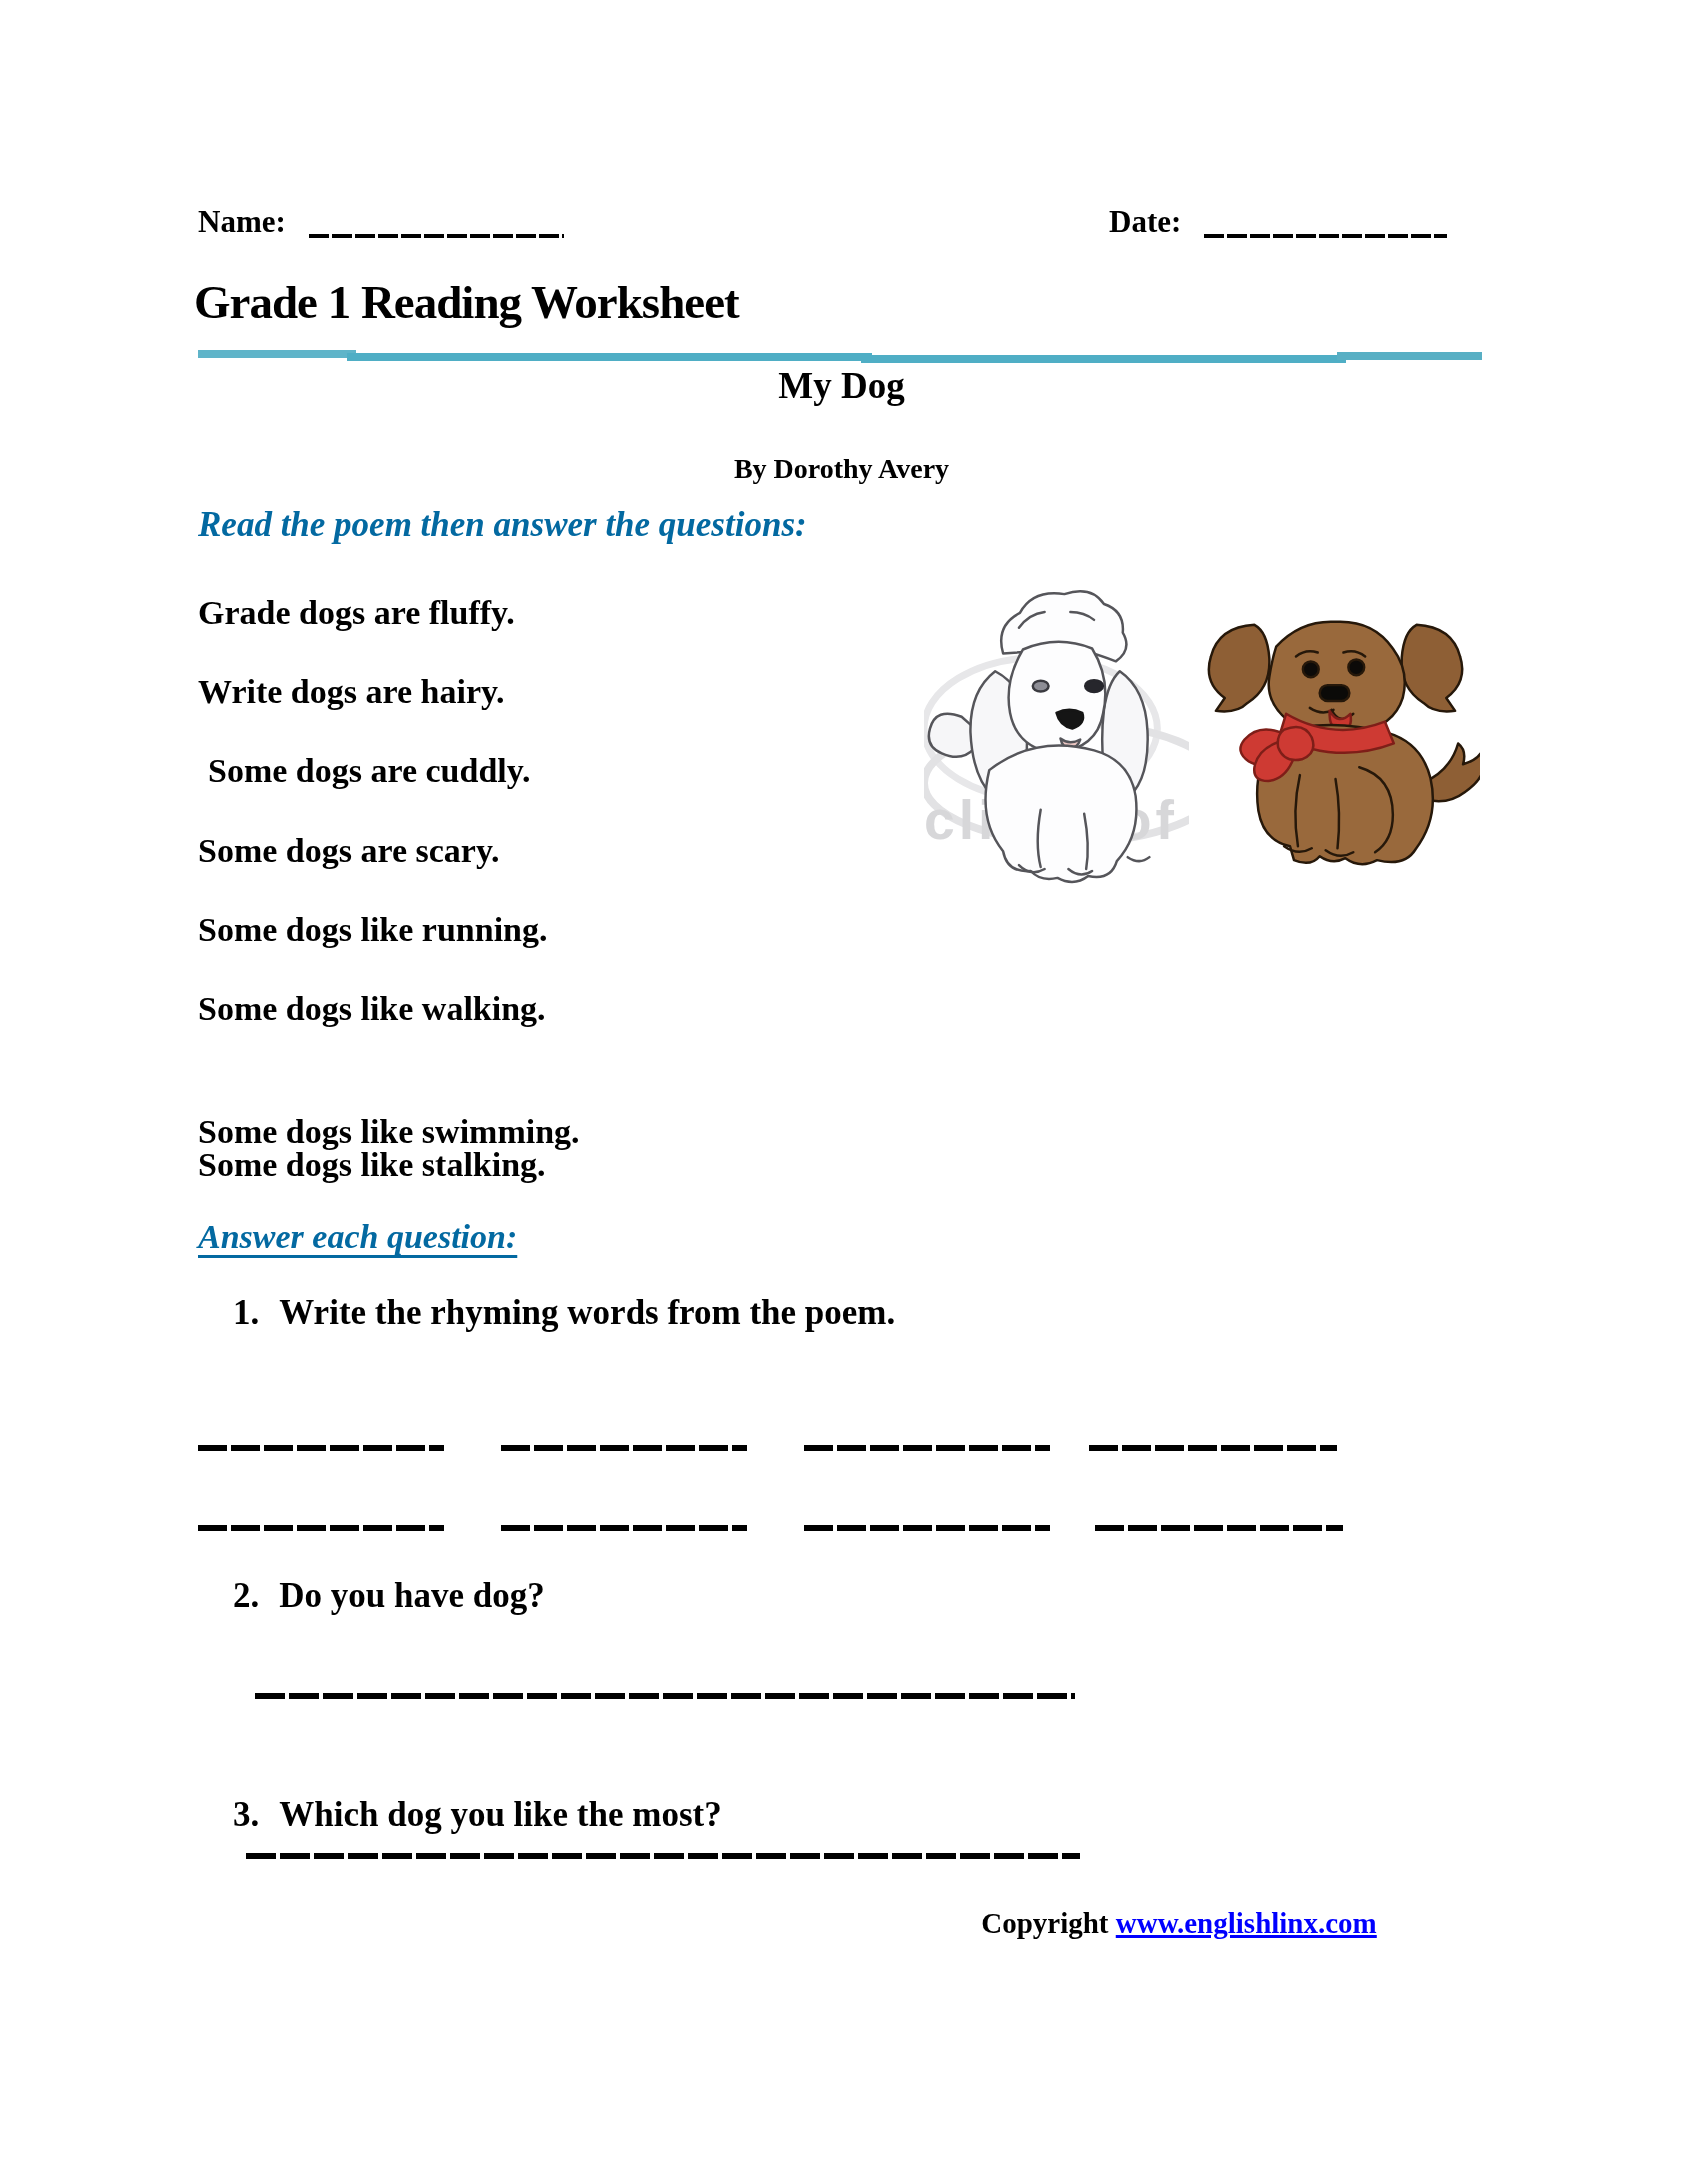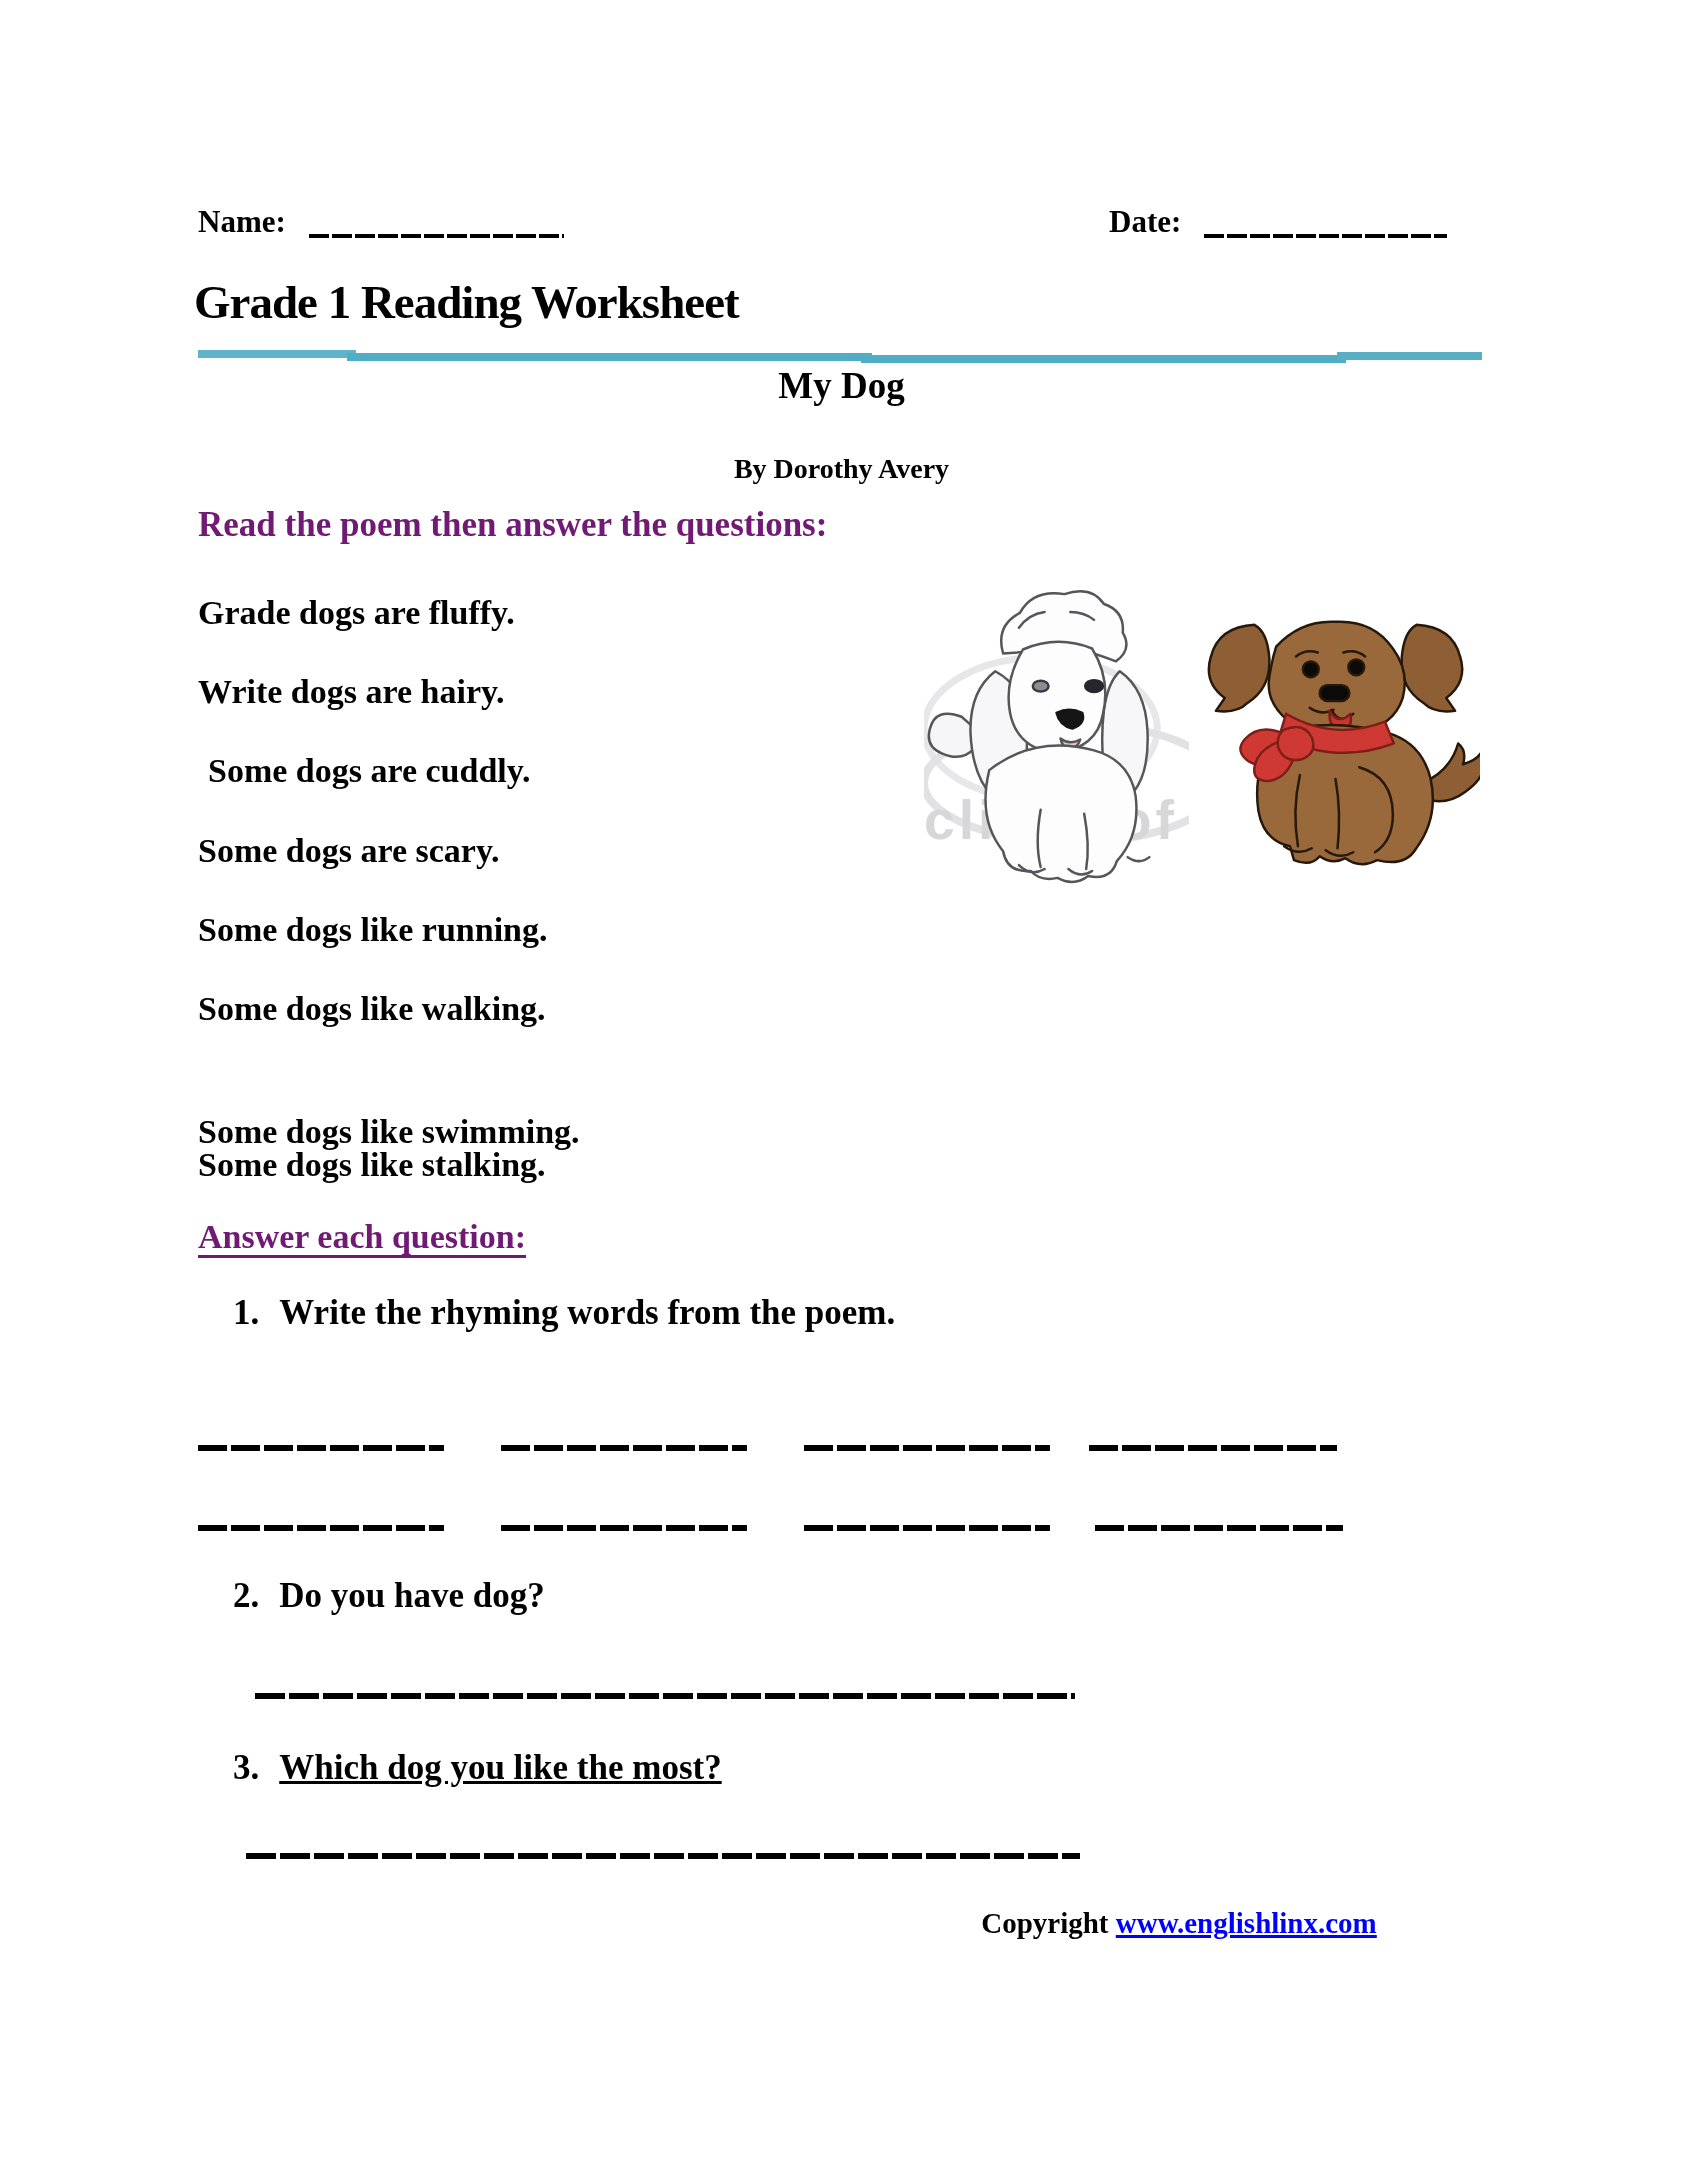--- a/index.html
+++ b/index.html
@@ -16,21 +16,21 @@
   .label{font-size:31px;}
   .dash-sm{
     height:4px;
     background:repeating-linear-gradient(90deg,#000 0 20px,transparent 20px 23px);
   }
   .h1{font-size:47px;letter-spacing:-1px;}
   .divider-seg{position:absolute;height:8px;}
   .center-band{left:198px;width:1287px;text-align:center;}
   .poem-title{font-size:37px;}
   .byline{font-size:28px;}
-  .teal{color:#701a75;}
+  .teal{color:#0369a1;font-style:italic;}
   .instruction{font-size:35px;}
   .poem-line{font-size:34px;}
   .answer-heading{font-size:34px;text-decoration:underline;text-decoration-thickness:3px;text-underline-offset:7px;}
   .question{font-size:35px;margin-left:35px;}
   .q-num{display:inline-block;margin-right:20px;}
   .ans-dash{
     height:6px;
     background:repeating-linear-gradient(90deg,#000 0 29px,transparent 29px 33px);
   }
   .long-dash{
@@ -168,21 +168,21 @@
   <div class="abs ans-dash" style="left:198px;top:1525px;width:246px;"></div>
   <div class="abs ans-dash" style="left:501px;top:1525px;width:246px;"></div>
   <div class="abs ans-dash" style="left:804px;top:1525px;width:246px;"></div>
   <div class="abs ans-dash" style="left:1095px;top:1525px;width:248px;"></div>
 
   <div class="abs question" style="left:198px;top:1576px;">
     <span class="q-num">2.</span><span>Do you have dog?</span>
   </div>
   <div class="abs long-dash" style="left:255px;top:1693px;width:820px;"></div>
 
-  <div class="abs question" style="left:198px;top:1748px;text-decoration:underline;">
+  <div class="abs question" style="left:198px;top:1795px;">
     <span class="q-num">3.</span><span>Which dog you like the most?</span>
   </div>
   <div class="abs long-dash" style="left:246px;top:1853px;width:834px;"></div>
 
   <div class="abs copyright" style="left:891px;top:1907px;width:576px;">
     <span>Copyright</span>
     <span class="copy-link">www.englishlinx.com</span>
   </div>
 
 </div>

